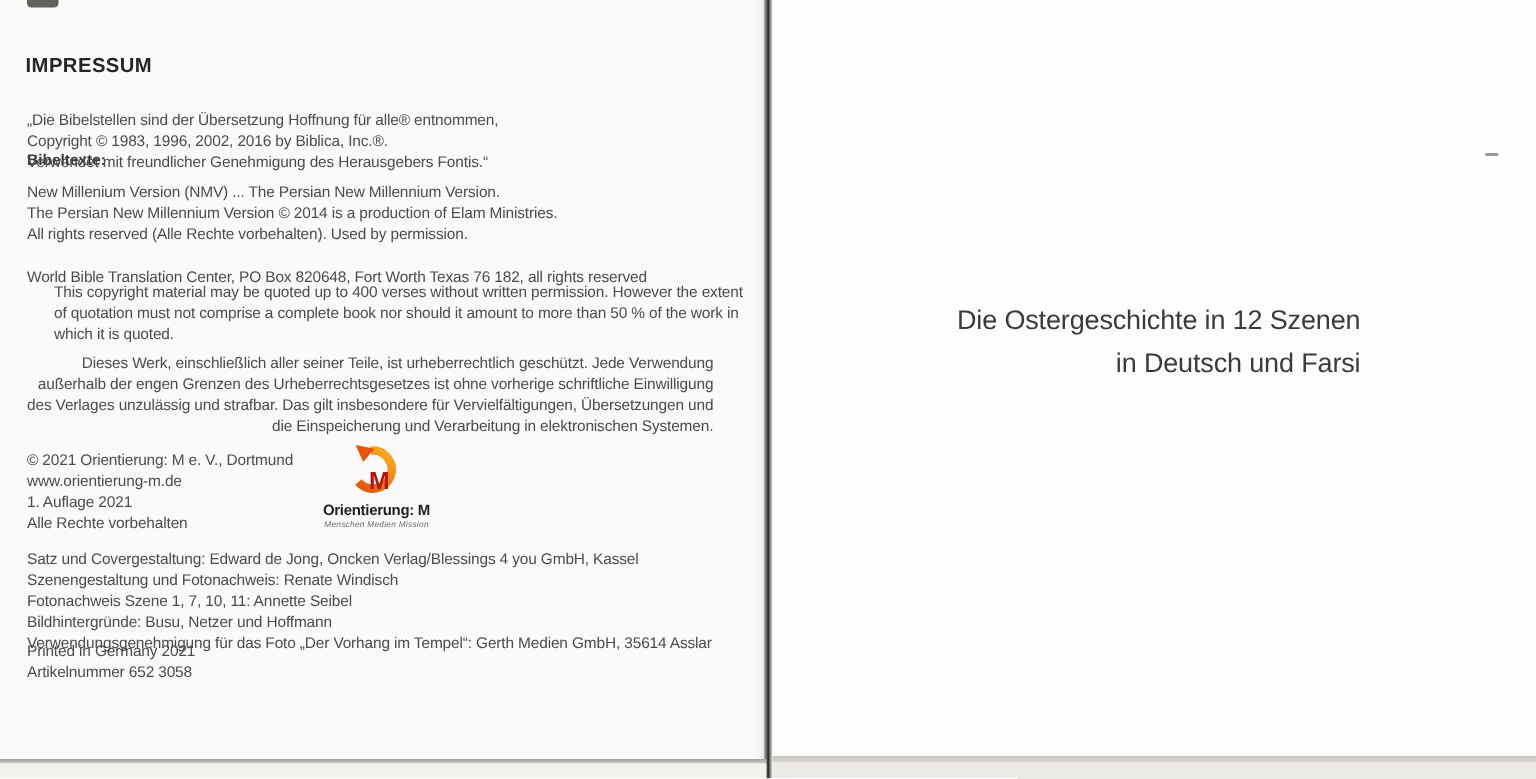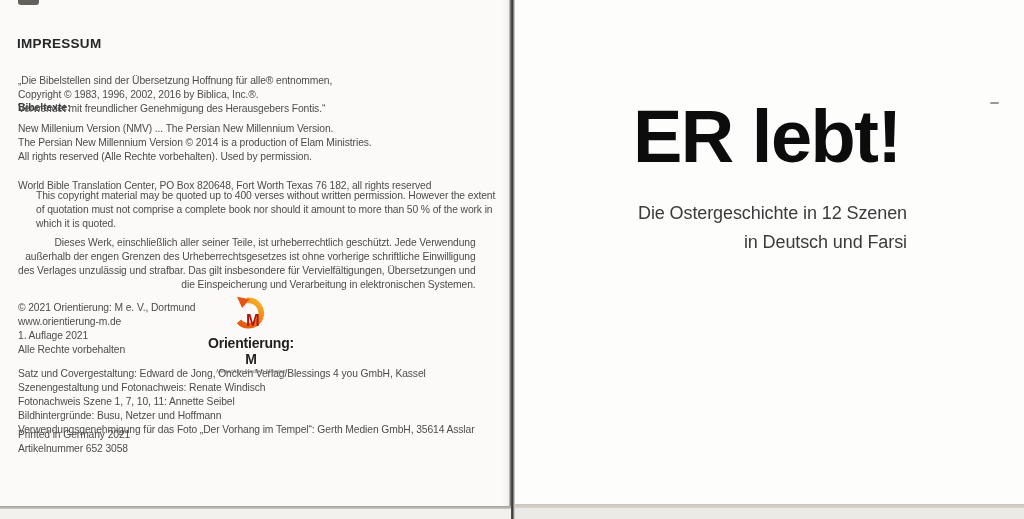--- a/index.html
+++ b/index.html
@@ -49,21 +49,21 @@
   .p-credits   { top: 367px; }
   .p-printed   { top: 428px; }
 
   
   .logo-block {
     position: absolute; left: 205px; top: 296px; width: 92px;
     text-align: center;
   }
   .logo-icon { display: block; margin: 0 auto; width: 38px; height: 38px; }
   .logo-wordmark {
-    font-size: 14px; font-weight: 700; color: #1f1f1f;
+    font-size: 10px; font-weight: 700; color: #1f1f1f;
     letter-spacing: -0.2px; margin-top: 1px;
   }
   .logo-tagline {
     font-size: 5.5px; font-style: italic; color: #6a6a6a;
     letter-spacing: 0.2px; margin-top: 0.5px;
     white-space: nowrap;
   }
 
   
   .gutter-line {
@@ -178,21 +178,20 @@
     <div class="para p-printed">Printed in Germany 2021
 Artikelnummer 652 3058</div>
 
     <div class="edge-shade"></div>
   </div>
 
   <div class="gutter-line"></div>
   <div class="right-gutter-shadow"></div>
 
   <div class="page-right">
-    <div class="book-title">ER lebt!</div>
     <div class="book-subtitle">Die Ostergeschichte in 12 Szenen
 in Deutsch und Farsi</div>
   </div>
 
   <div class="bottom-edge-left"></div>
   <div class="bottom-below-left"></div>
   <div class="bottom-edge-right"></div>
   <div class="bottom-below-right"></div>
   <div class="artifact-topleft"></div>
   <div class="artifact-dash"></div>

